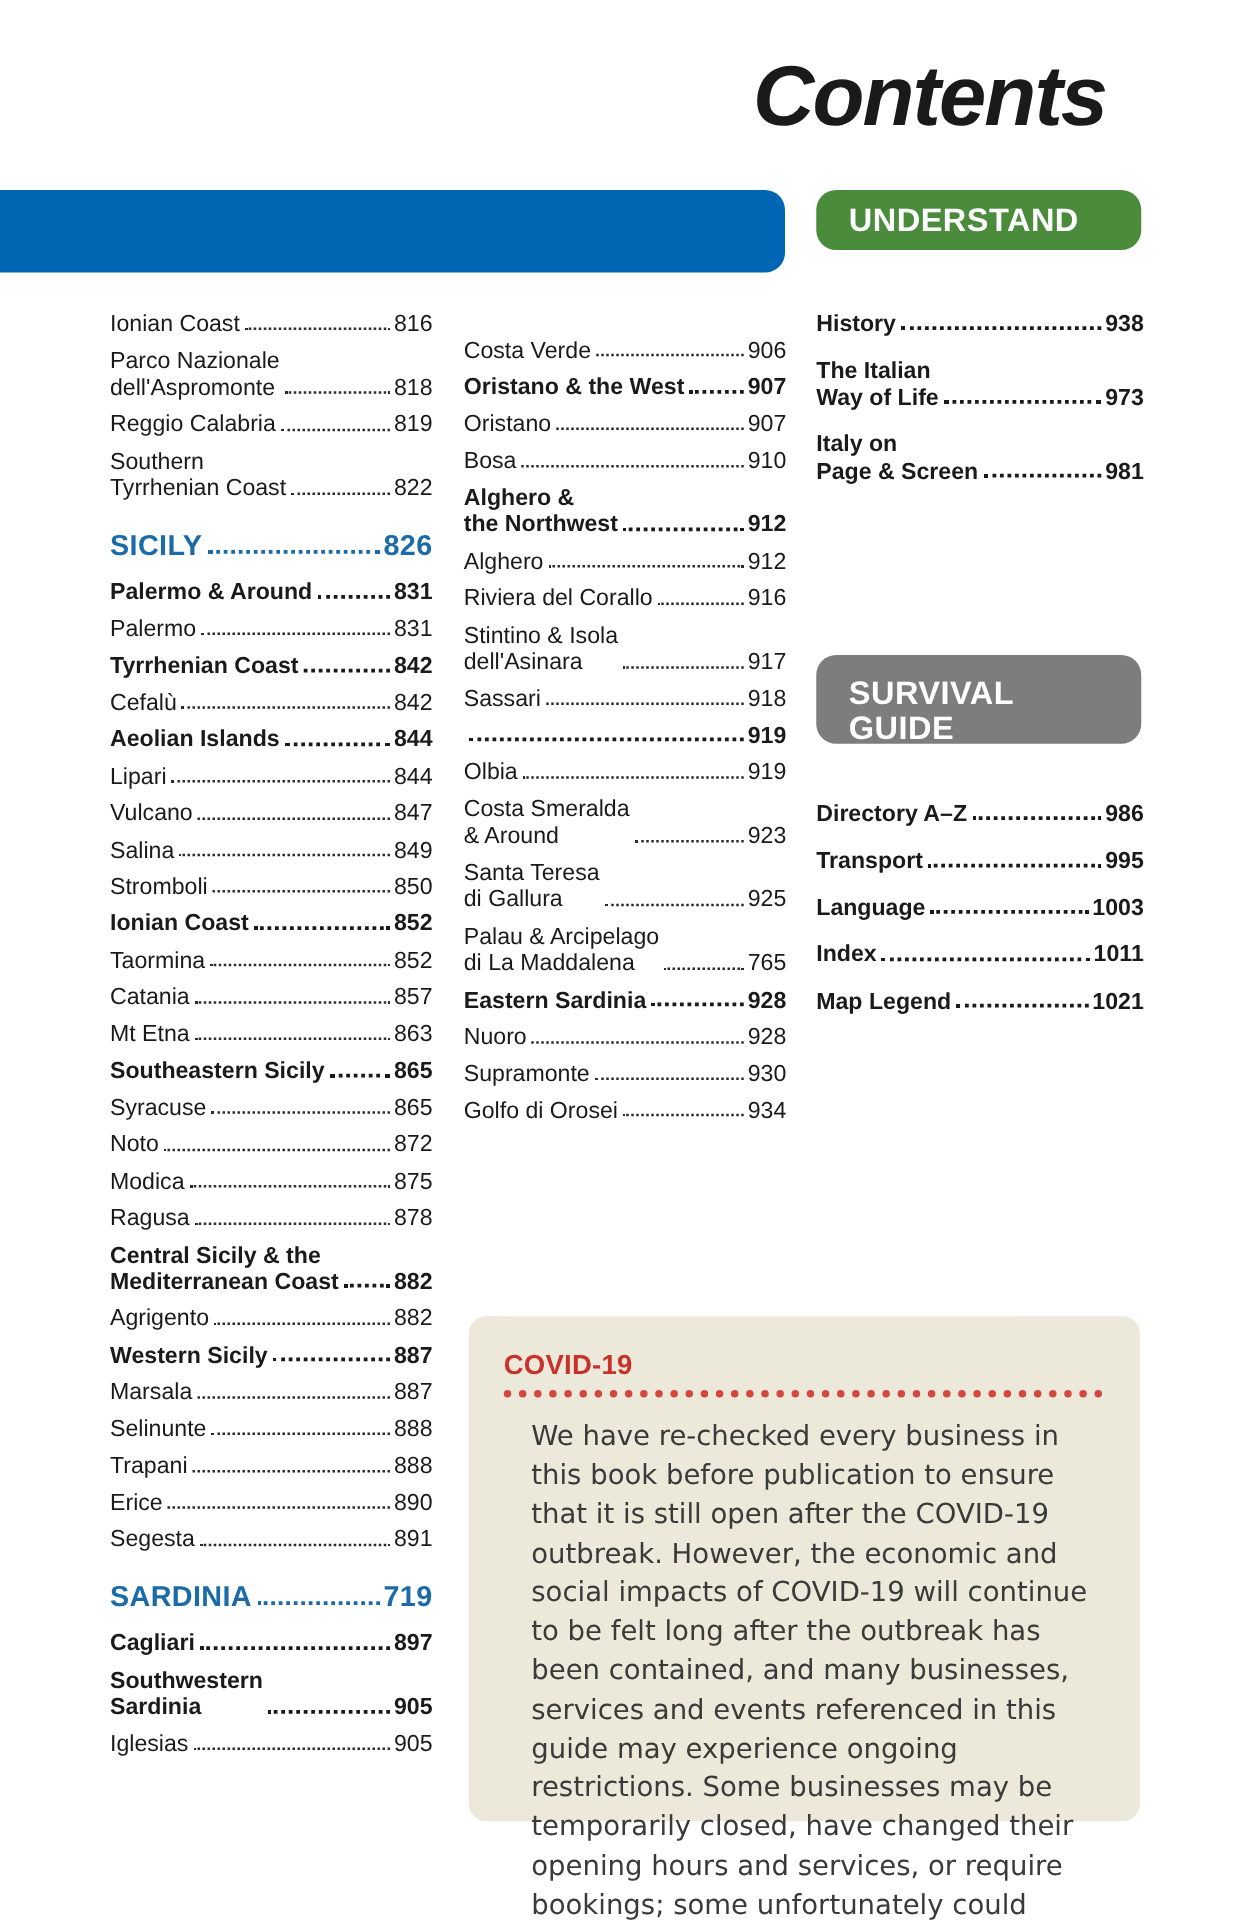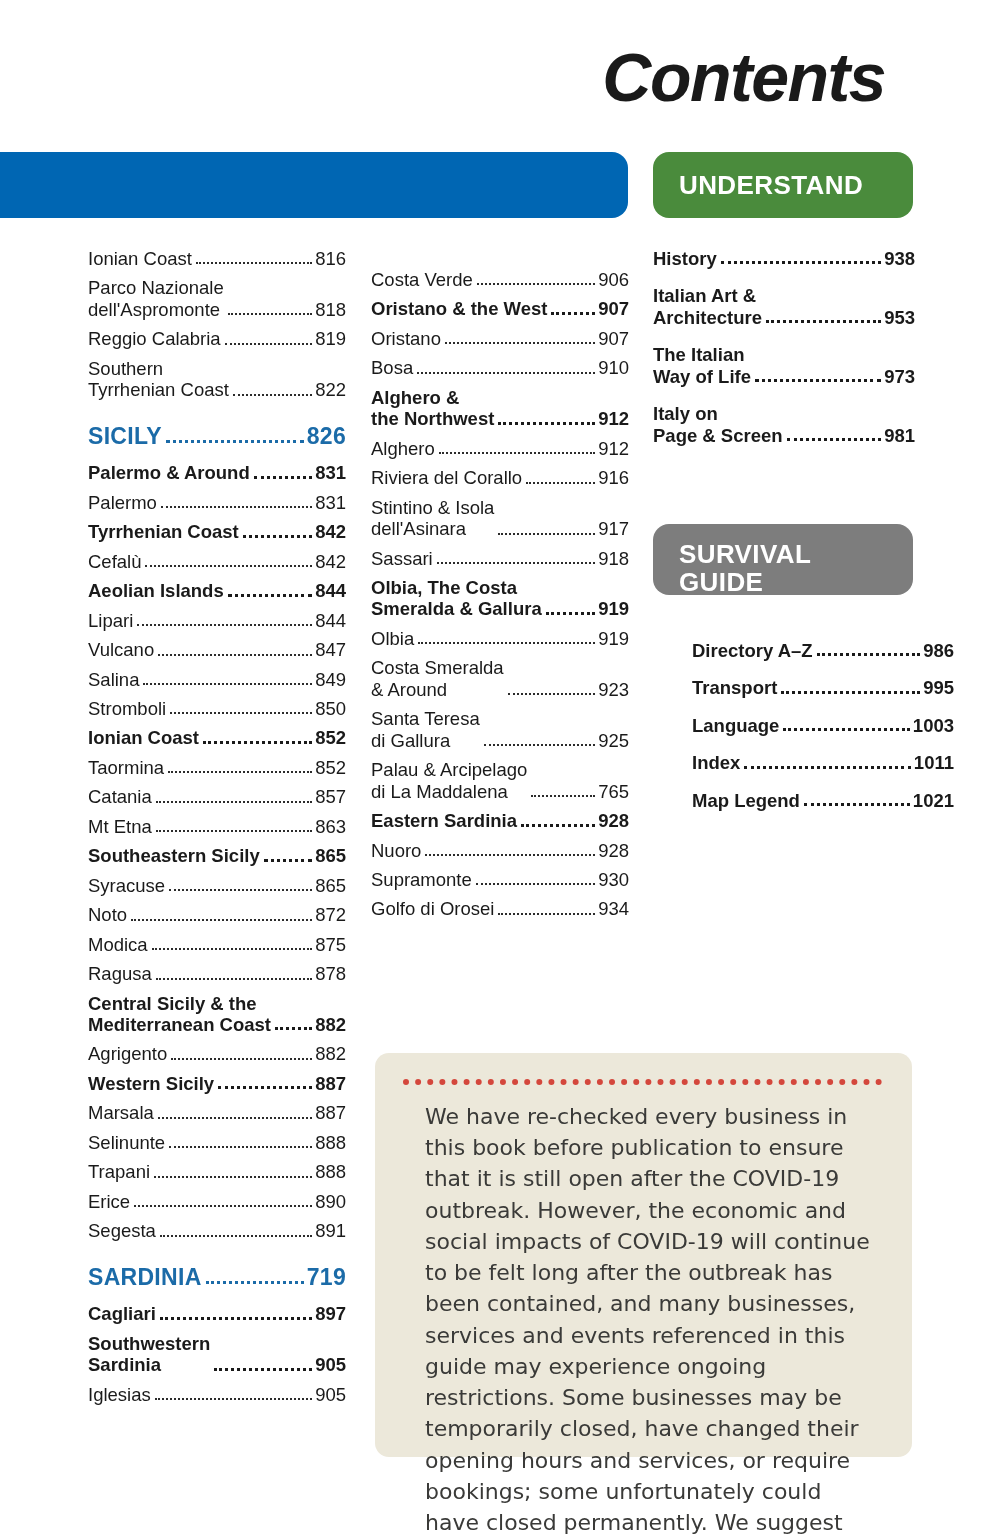--- a/index.html
+++ b/index.html
@@ -47,21 +47,21 @@
     letter-spacing: 0.4px;
     display: flex;
     align-items: center;
     padding-left: 26px;
   }
 
   #understand-badge {
     left: 653px;
     top: 152px;
     width: 260px;
-    height: 66px;
+    height: 48px;
     background: #4a8b3c;
     font-size: 26px;
     text-align: center;
   }
 
   #survival-badge {
     left: 653px;
     top: 524px;
     width: 260px;
     height: 71px;
@@ -75,21 +75,21 @@
 
   
   .column {
     position: absolute;
     font-size: 18.5px;
   }
 
   #col-left  { left: 88px;  top: 248px; width: 258px; }
   #col-mid   { left: 371px; top: 248px; width: 258px; margin-top: 21px; }
   #col-right { left: 653px; top: 248px; width: 262px; }
-  #col-survival { left: 692px; top: 640px; width: 262px; }
+  #col-survival { left: 653px; top: 640px; width: 262px; }
 
   
   .entry {
     display: flex;
     align-items: flex-end;
     width: 100%;
     margin-bottom: 8px;
     line-height: 1.16;
   }
 
@@ -406,22 +406,20 @@
 dell'Asinara</span>
       <span class="dots"></span>
       <span class="page">917</span>
     </div>
     <div class="entry sub">
       <span class="label">Sassari</span>
       <span class="dots"></span>
       <span class="page">918</span>
     </div>
     <div class="entry region">
-      <span class="label">Olbia, The Costa
-Smeralda &amp; Gallura</span>
       <span class="dots"></span>
       <span class="page">919</span>
     </div>
     <div class="entry sub">
       <span class="label">Olbia</span>
       <span class="dots"></span>
       <span class="page">919</span>
     </div>
     <div class="entry sub">
       <span class="label">Costa Smeralda
@@ -462,26 +460,20 @@
       <span class="page">934</span>
     </div>
   </div>
 <div class="column" id="col-right">
     <div class="entry region">
       <span class="label">History</span>
       <span class="dots"></span>
       <span class="page">938</span>
     </div>
     <div class="entry region">
-      <span class="label">Italian Art &amp;
-Architecture</span>
-      <span class="dots"></span>
-      <span class="page">953</span>
-    </div>
-    <div class="entry region">
       <span class="label">The Italian
 Way of Life</span>
       <span class="dots"></span>
       <span class="page">973</span>
     </div>
     <div class="entry region">
       <span class="label">Italy on
 Page &amp; Screen</span>
       <span class="dots"></span>
       <span class="page">981</span>
@@ -509,15 +501,16 @@
       <span class="page">1011</span>
     </div>
     <div class="entry region">
       <span class="label">Map Legend</span>
       <span class="dots"></span>
       <span class="page">1021</span>
     </div>
   </div>
 
 <div id="covid-box">
+  <div id="covid-title">COVID-19</div>
   <div id="covid-divider"></div>
   <div id="covid-body">We have re-checked every business in this book before publication to ensure that it is still open after the COVID-19 outbreak. However, the economic and social impacts of COVID-19 will continue to be felt long after the outbreak has been contained, and many businesses, services and events referenced in this guide may experience ongoing restrictions. Some businesses may be temporarily closed, have changed their opening hours and services, or require bookings; some unfortunately could have closed permanently. We suggest you check with venues before visiting for the latest information.</div>
 </div>
 
 </body></html>

